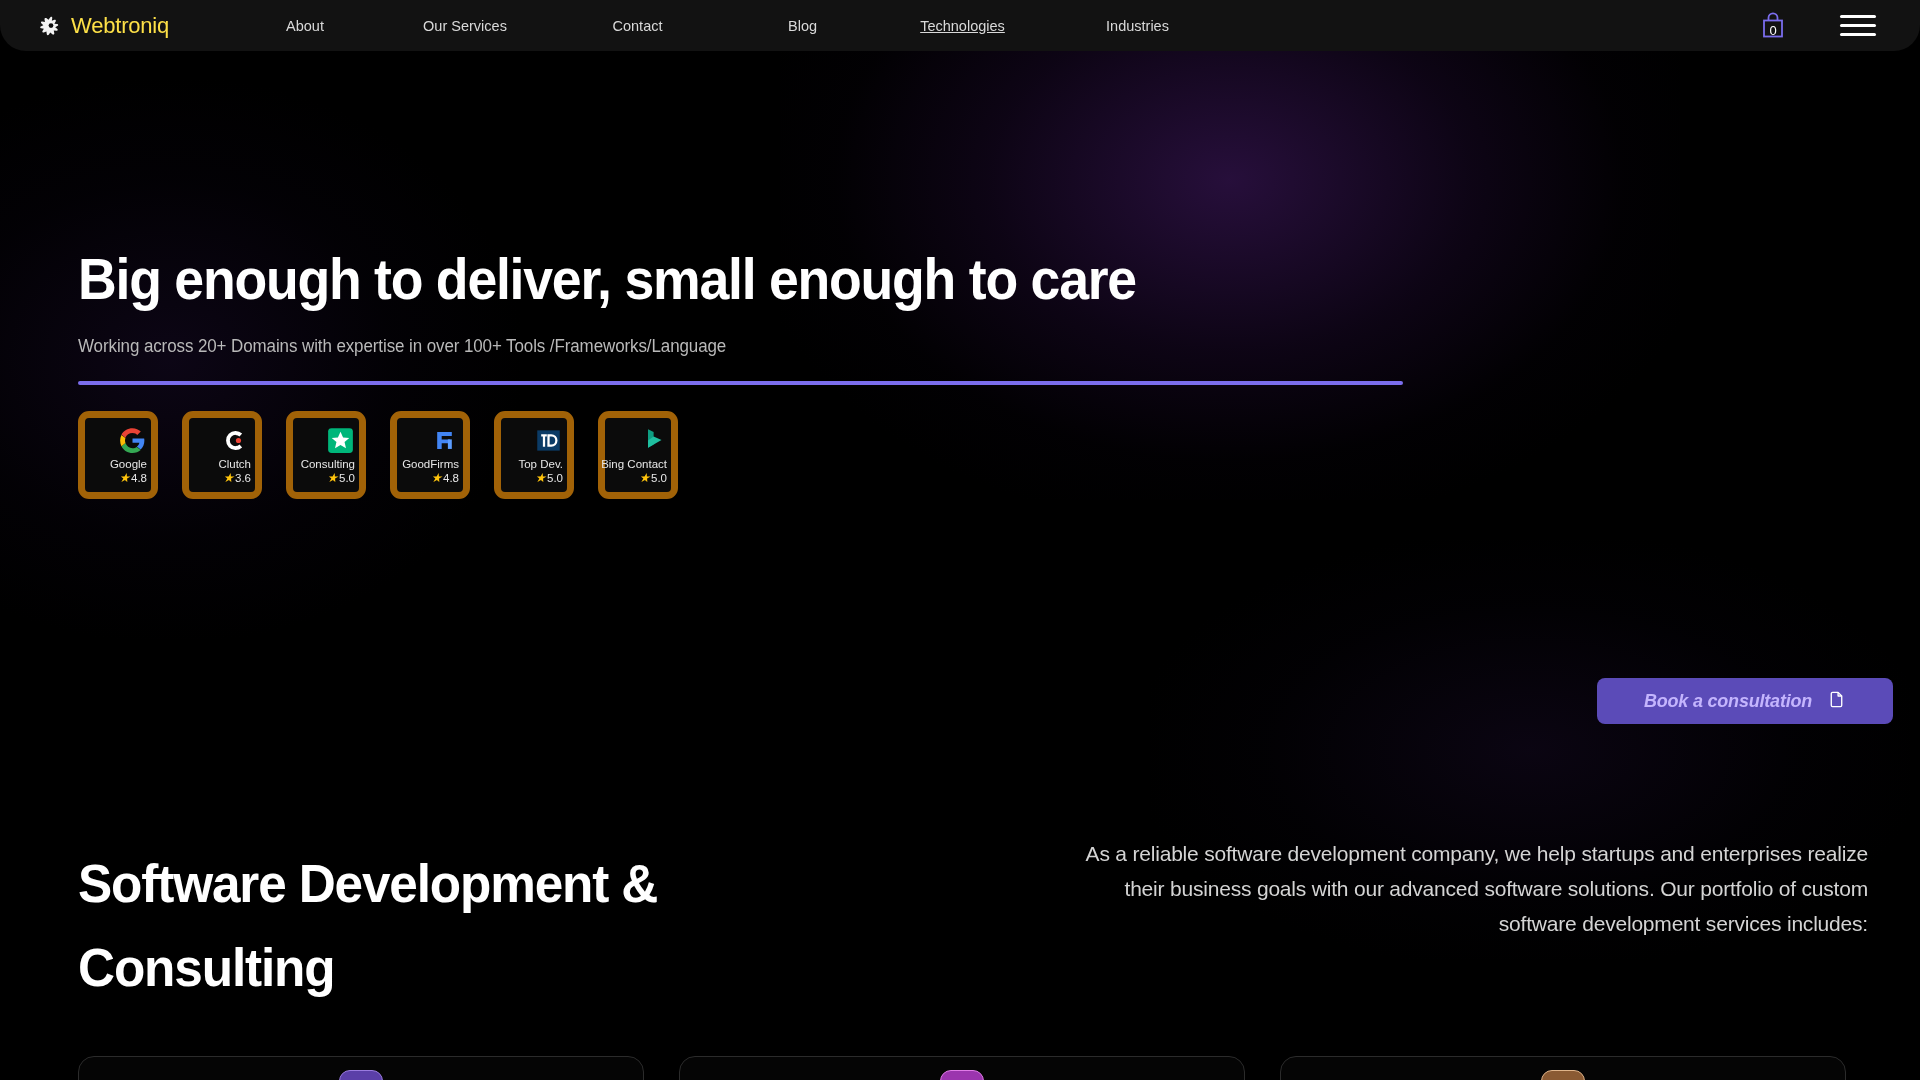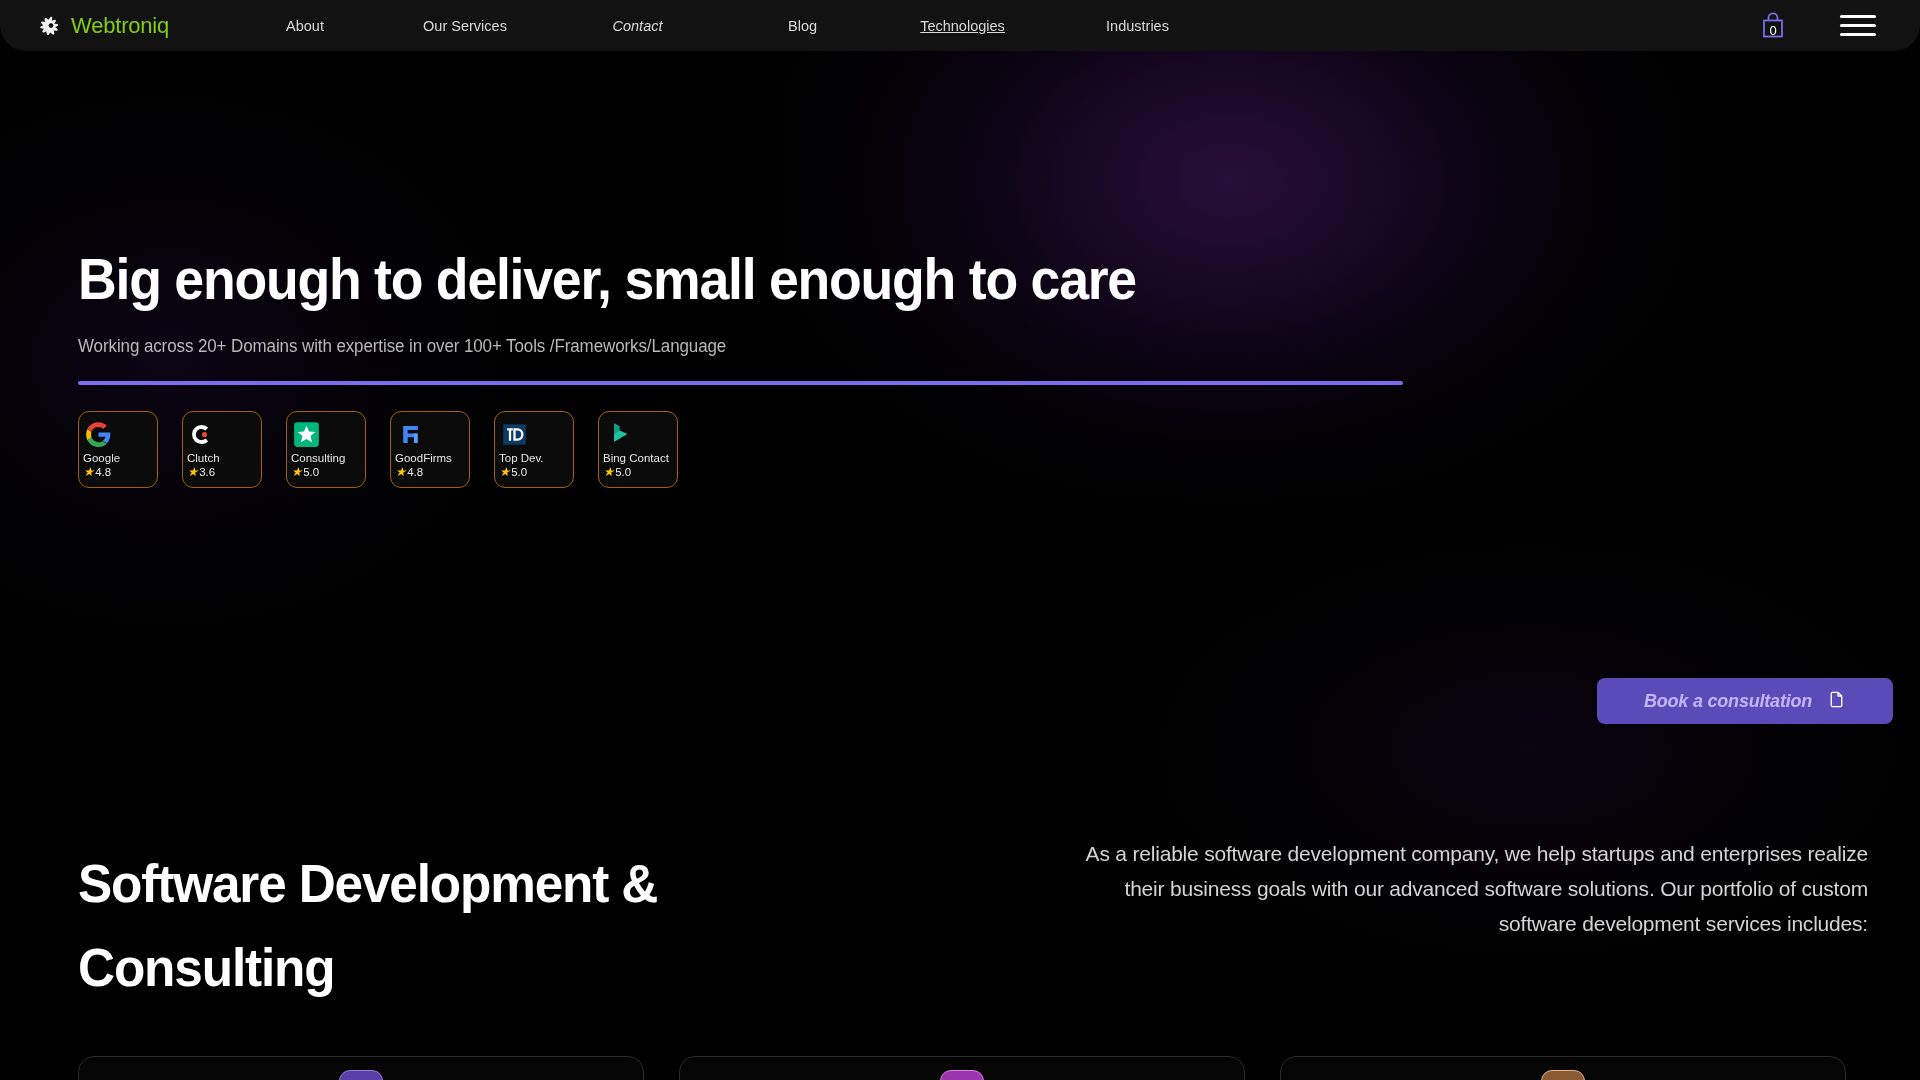--- a/index.html
+++ b/index.html
@@ -31,30 +31,30 @@
   
   .navbar {
     position:absolute; left:0; top:0; width:1920px; height:51px;
     background:#121212;
     border-bottom-left-radius: 26px; border-bottom-right-radius: 26px;
     display:flex; align-items:center;
     z-index: 40;
   }
   .brand { display:flex; align-items:center; gap:9px; margin-left:40px; width:190px; }
   .brand-mark { width:22px; height:22px; position:relative; flex:none; }
-  .brand-name { color:#84cc16; font-size:22px; font-weight:500; letter-spacing:-0.2px; }
+  .brand-name { color:#fde047; font-size:22px; font-weight:500; letter-spacing:-0.2px; }
 
   .nav-links { display:flex; align-items:center; flex:1; }
   .nav-link {
     color:#d9d9d9; font-size:14.5px; font-weight:400;
     text-align:center; cursor:pointer; white-space:nowrap;
   }
   .nav-link:nth-child(1){ width:150px; }
   .nav-link:nth-child(2){ width:170px; }
-  .nav-link:nth-child(3){ width:175px;font-style:italic; }
+  .nav-link:nth-child(3){ width:175px; }
   .nav-link:nth-child(4){ width:155px; }
   .nav-link:nth-child(5){ width:165px;text-decoration:underline; }
   .nav-link:nth-child(6){ width:185px; }
 
   .nav-right { display:flex; align-items:center; gap:54px; margin-right:44px; }
   .cart-wrap { position:relative; width:26px; height:29px; cursor:pointer; }
   .cart-count {
     position:absolute; left:0; top:9px; width:26px; height:20px;
     display:flex; align-items:center; justify-content:center;
     color:#ffffff; font-size:13px; line-height:1;
@@ -79,22 +79,22 @@
   }
   .hero-rule {
     position:absolute; left:78px; top:330px; width:1325px; height:4px;
     background:#7b6ded; border-radius:2px;
   }
 
   
   .badges { position:absolute; left:78px; top:360px; display:flex; gap:24px; }
   .badge {
     width:80px; min-height:77px; background:#0b0b0b;
-    border:1px solid #a16207; border-radius:11px;
-    display:flex; flex-direction:column; align-items:flex-start;
+    border:7px solid #a16207; border-radius:11px;
+    display:flex; flex-direction:column; align-items:flex-end;
     padding:7px 4px 6px 4px; cursor:pointer;
   }
   .badge-logo { width:30px; height:30px; display:flex; align-items:center; justify-content:center; margin-bottom:3px; }
   .badge-name { color:#e6e6e6; font-size:11.5px; line-height:13px; white-space:nowrap; }
   .badge-rating { color:#e8e8e8; font-size:11.5px; line-height:15px; display:flex; align-items:center; gap:1px; }
   .badge-star { color:#ffc40c; font-size:12.5px; line-height:1; }
 
   
   .cta {
     position:absolute; left:1597px; top:678px; width:296px; height:46px;

